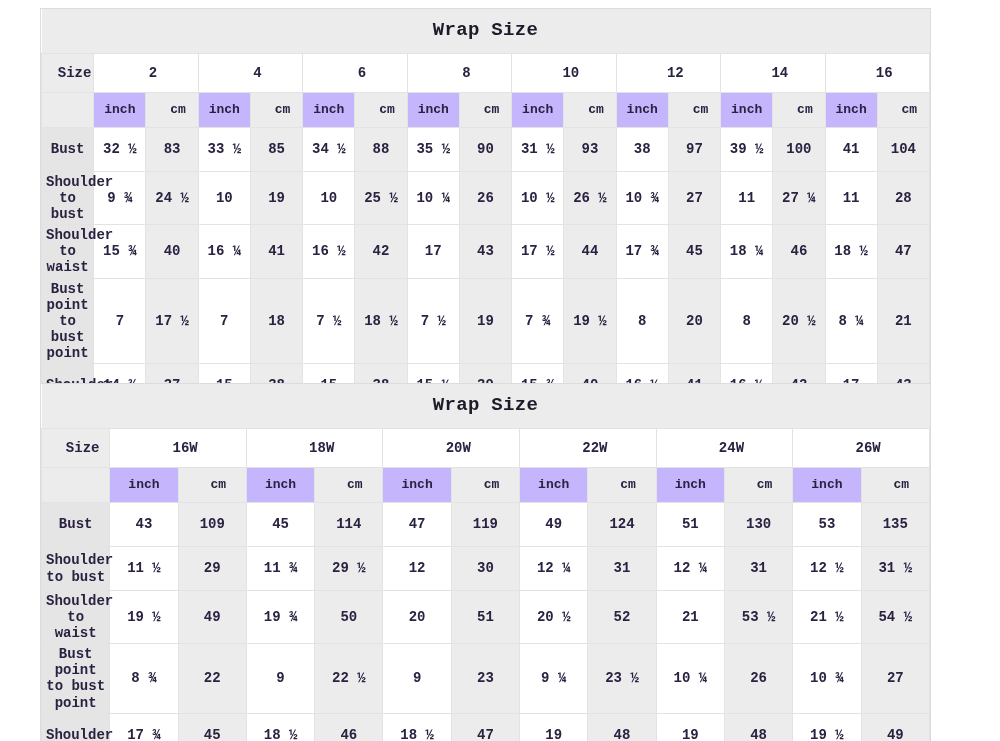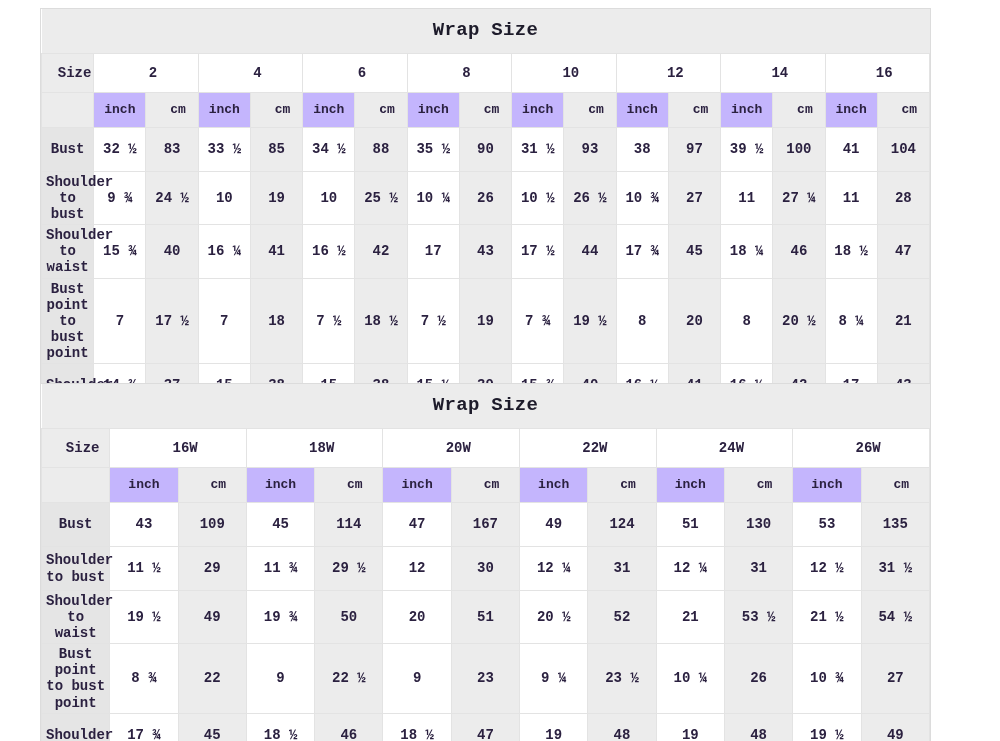--- a/index.html
+++ b/index.html
@@ -292,21 +292,21 @@
             <td class="unit-inch">inch</td>
             <td class="unit-cm">cm</td>
           </tr>
           <tr class="data-row">
             <td class="rowlabel-cell">Bust</td>
             <td class="val-inch">43</td>
             <td class="val-cm">109</td>
             <td class="val-inch">45</td>
             <td class="val-cm">114</td>
             <td class="val-inch">47</td>
-            <td class="val-cm">167</td>
+            <td class="val-cm">119</td>
             <td class="val-inch">49</td>
             <td class="val-cm">124</td>
             <td class="val-inch">51</td>
             <td class="val-cm">130</td>
             <td class="val-inch">53</td>
             <td class="val-cm">135</td>
           </tr>
           <tr class="data-row">
             <td class="rowlabel-cell">Shoulder to bust</td>
             <td class="val-inch">11 ½</td>

